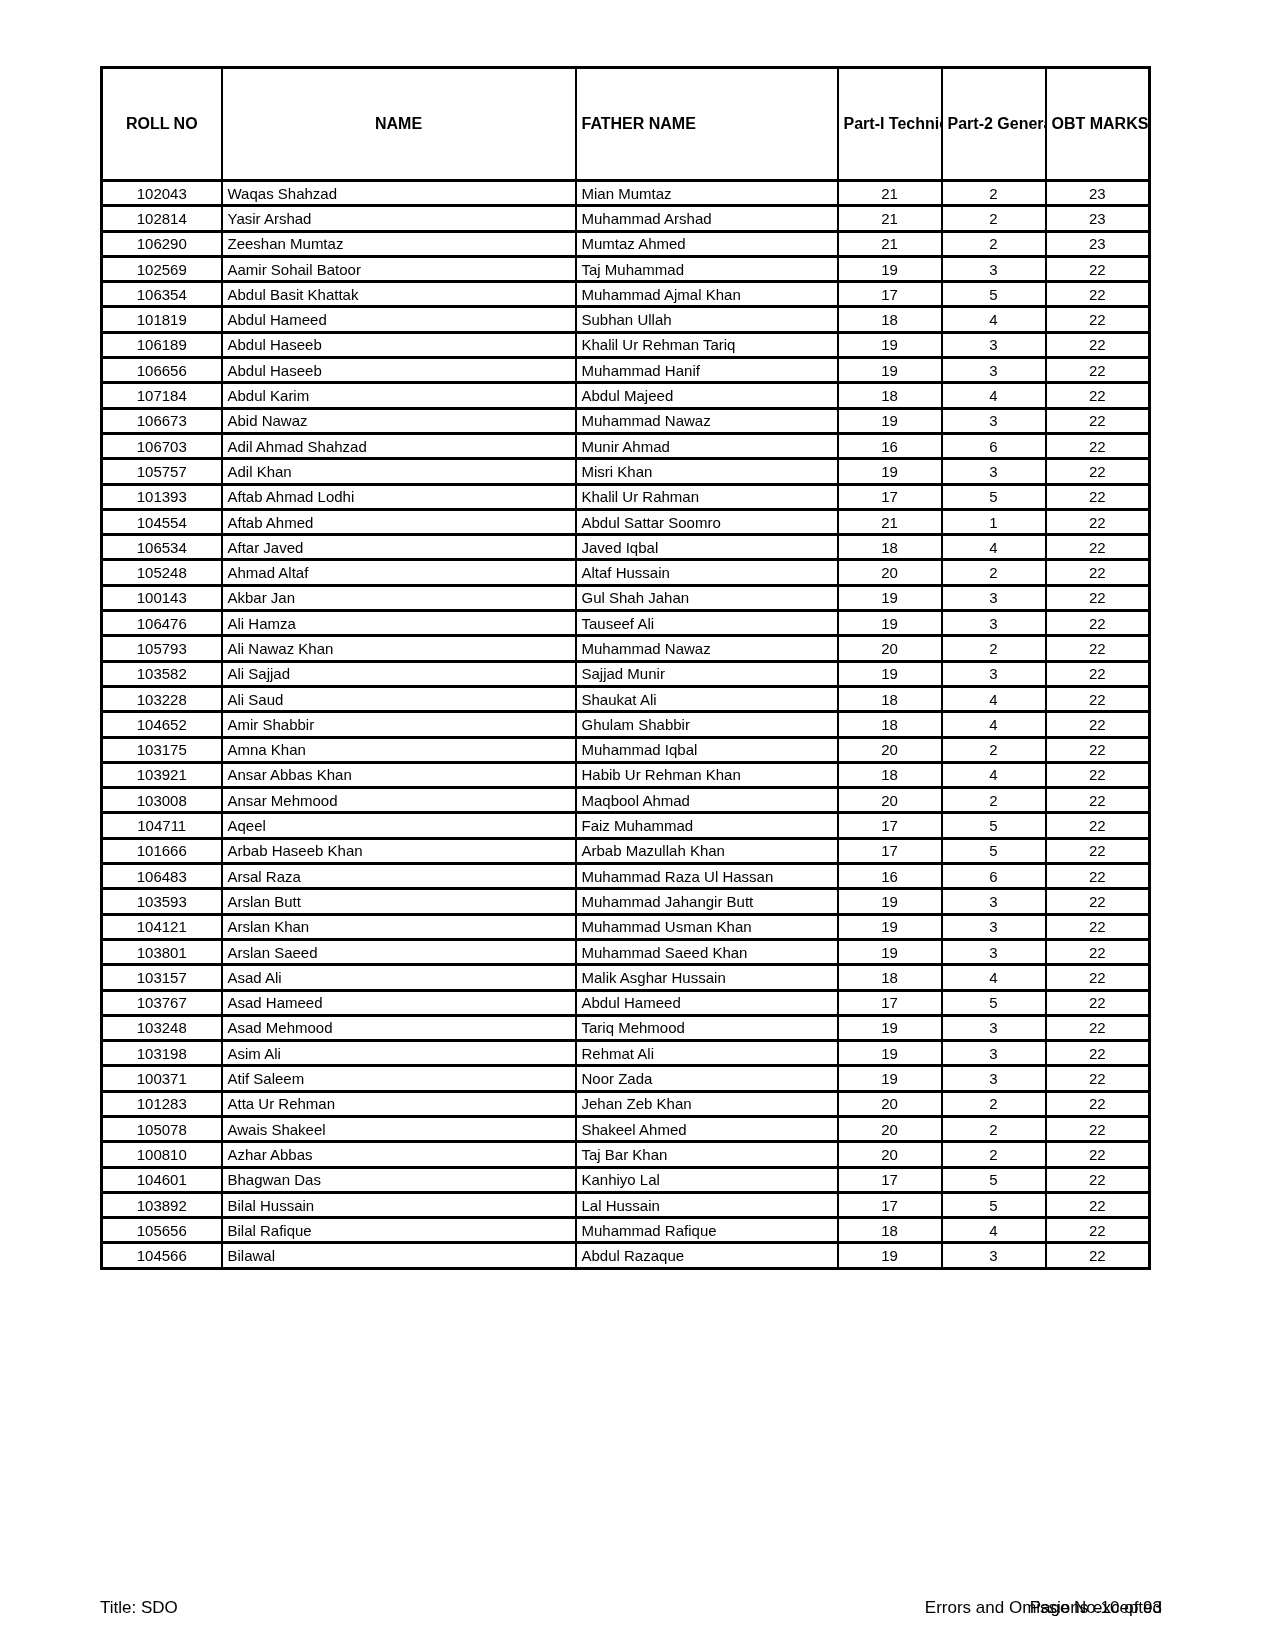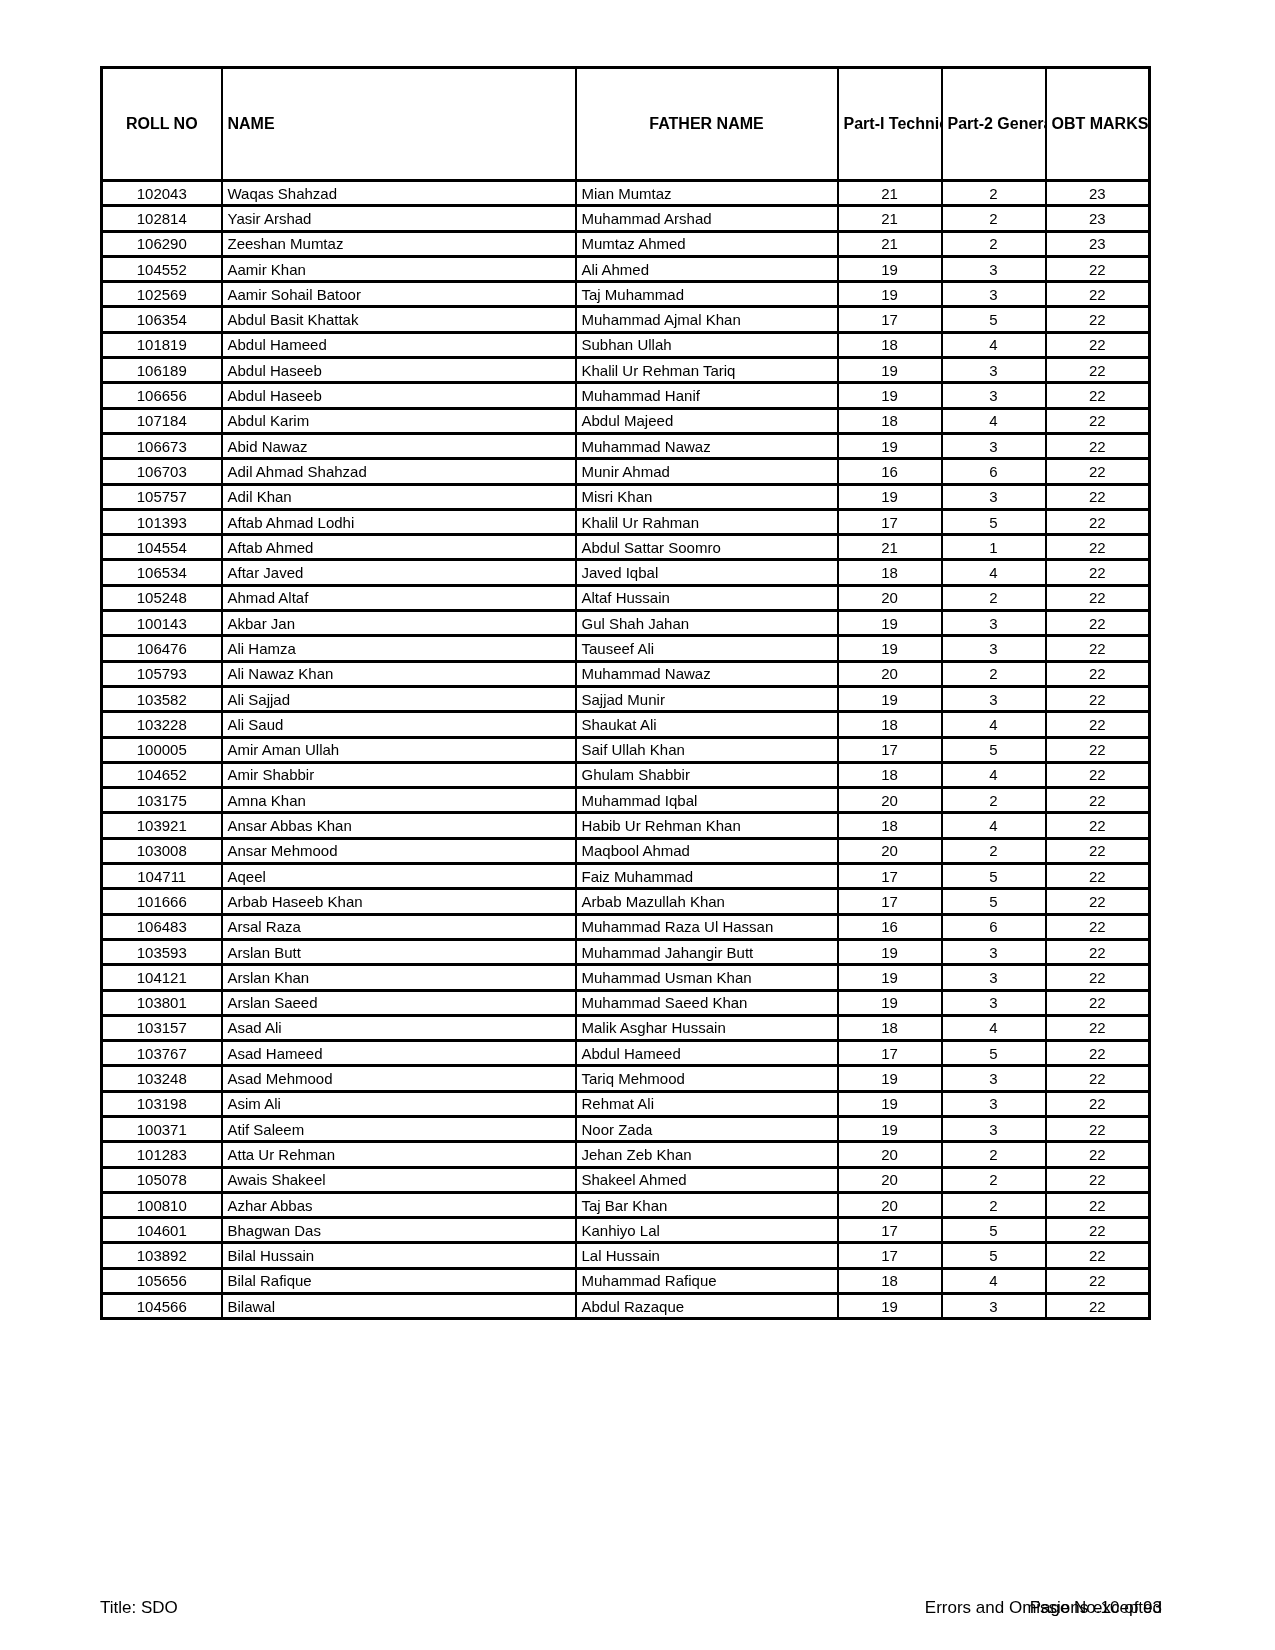--- a/index.html
+++ b/index.html
@@ -40,22 +40,22 @@
   }
   thead th {
     height: 110px;
     font-size: 16px;
     font-weight: bold;
     vertical-align: middle;
     white-space: pre-line;
     line-height: 1.55;
   }
   th.h-roll   { text-align: center; }
-  th.h-name   { text-align: left; }
-  th.h-father { text-align: center; }
+  th.h-name   { text-align: center; }
+  th.h-father { text-align: left; }
   th.h-num    { text-align: center; }
   tbody td {
     height: 22.3px;
     font-size: 15px;
     vertical-align: middle;
   }
   td.c-roll {
     text-align: center;
     font-weight: normal;
   }
@@ -132,28 +132,20 @@
         </tr>
         <tr>
           <td class="c-roll">106290</td>
           <td class="c-name">Zeeshan Mumtaz</td>
           <td class="c-father">Mumtaz Ahmed</td>
           <td class="c-num">21</td>
           <td class="c-num">2</td>
           <td class="c-num">23</td>
         </tr>
         <tr>
-          <td class="c-roll">104552</td>
-          <td class="c-name">Aamir Khan</td>
-          <td class="c-father">Ali Ahmed</td>
-          <td class="c-num">19</td>
-          <td class="c-num">3</td>
-          <td class="c-num">22</td>
-        </tr>
-        <tr>
           <td class="c-roll">102569</td>
           <td class="c-name">Aamir Sohail Batoor</td>
           <td class="c-father">Taj Muhammad</td>
           <td class="c-num">19</td>
           <td class="c-num">3</td>
           <td class="c-num">22</td>
         </tr>
         <tr>
           <td class="c-roll">106354</td>
           <td class="c-name">Abdul Basit Khattak</td>
@@ -281,28 +273,20 @@
           <td class="c-num">19</td>
           <td class="c-num">3</td>
           <td class="c-num">22</td>
         </tr>
         <tr>
           <td class="c-roll">103228</td>
           <td class="c-name">Ali Saud</td>
           <td class="c-father">Shaukat Ali</td>
           <td class="c-num">18</td>
           <td class="c-num">4</td>
-          <td class="c-num">22</td>
-        </tr>
-        <tr>
-          <td class="c-roll">100005</td>
-          <td class="c-name">Amir Aman Ullah</td>
-          <td class="c-father">Saif Ullah Khan</td>
-          <td class="c-num">17</td>
-          <td class="c-num">5</td>
           <td class="c-num">22</td>
         </tr>
         <tr>
           <td class="c-roll">104652</td>
           <td class="c-name">Amir Shabbir</td>
           <td class="c-father">Ghulam Shabbir</td>
           <td class="c-num">18</td>
           <td class="c-num">4</td>
           <td class="c-num">22</td>
         </tr>

